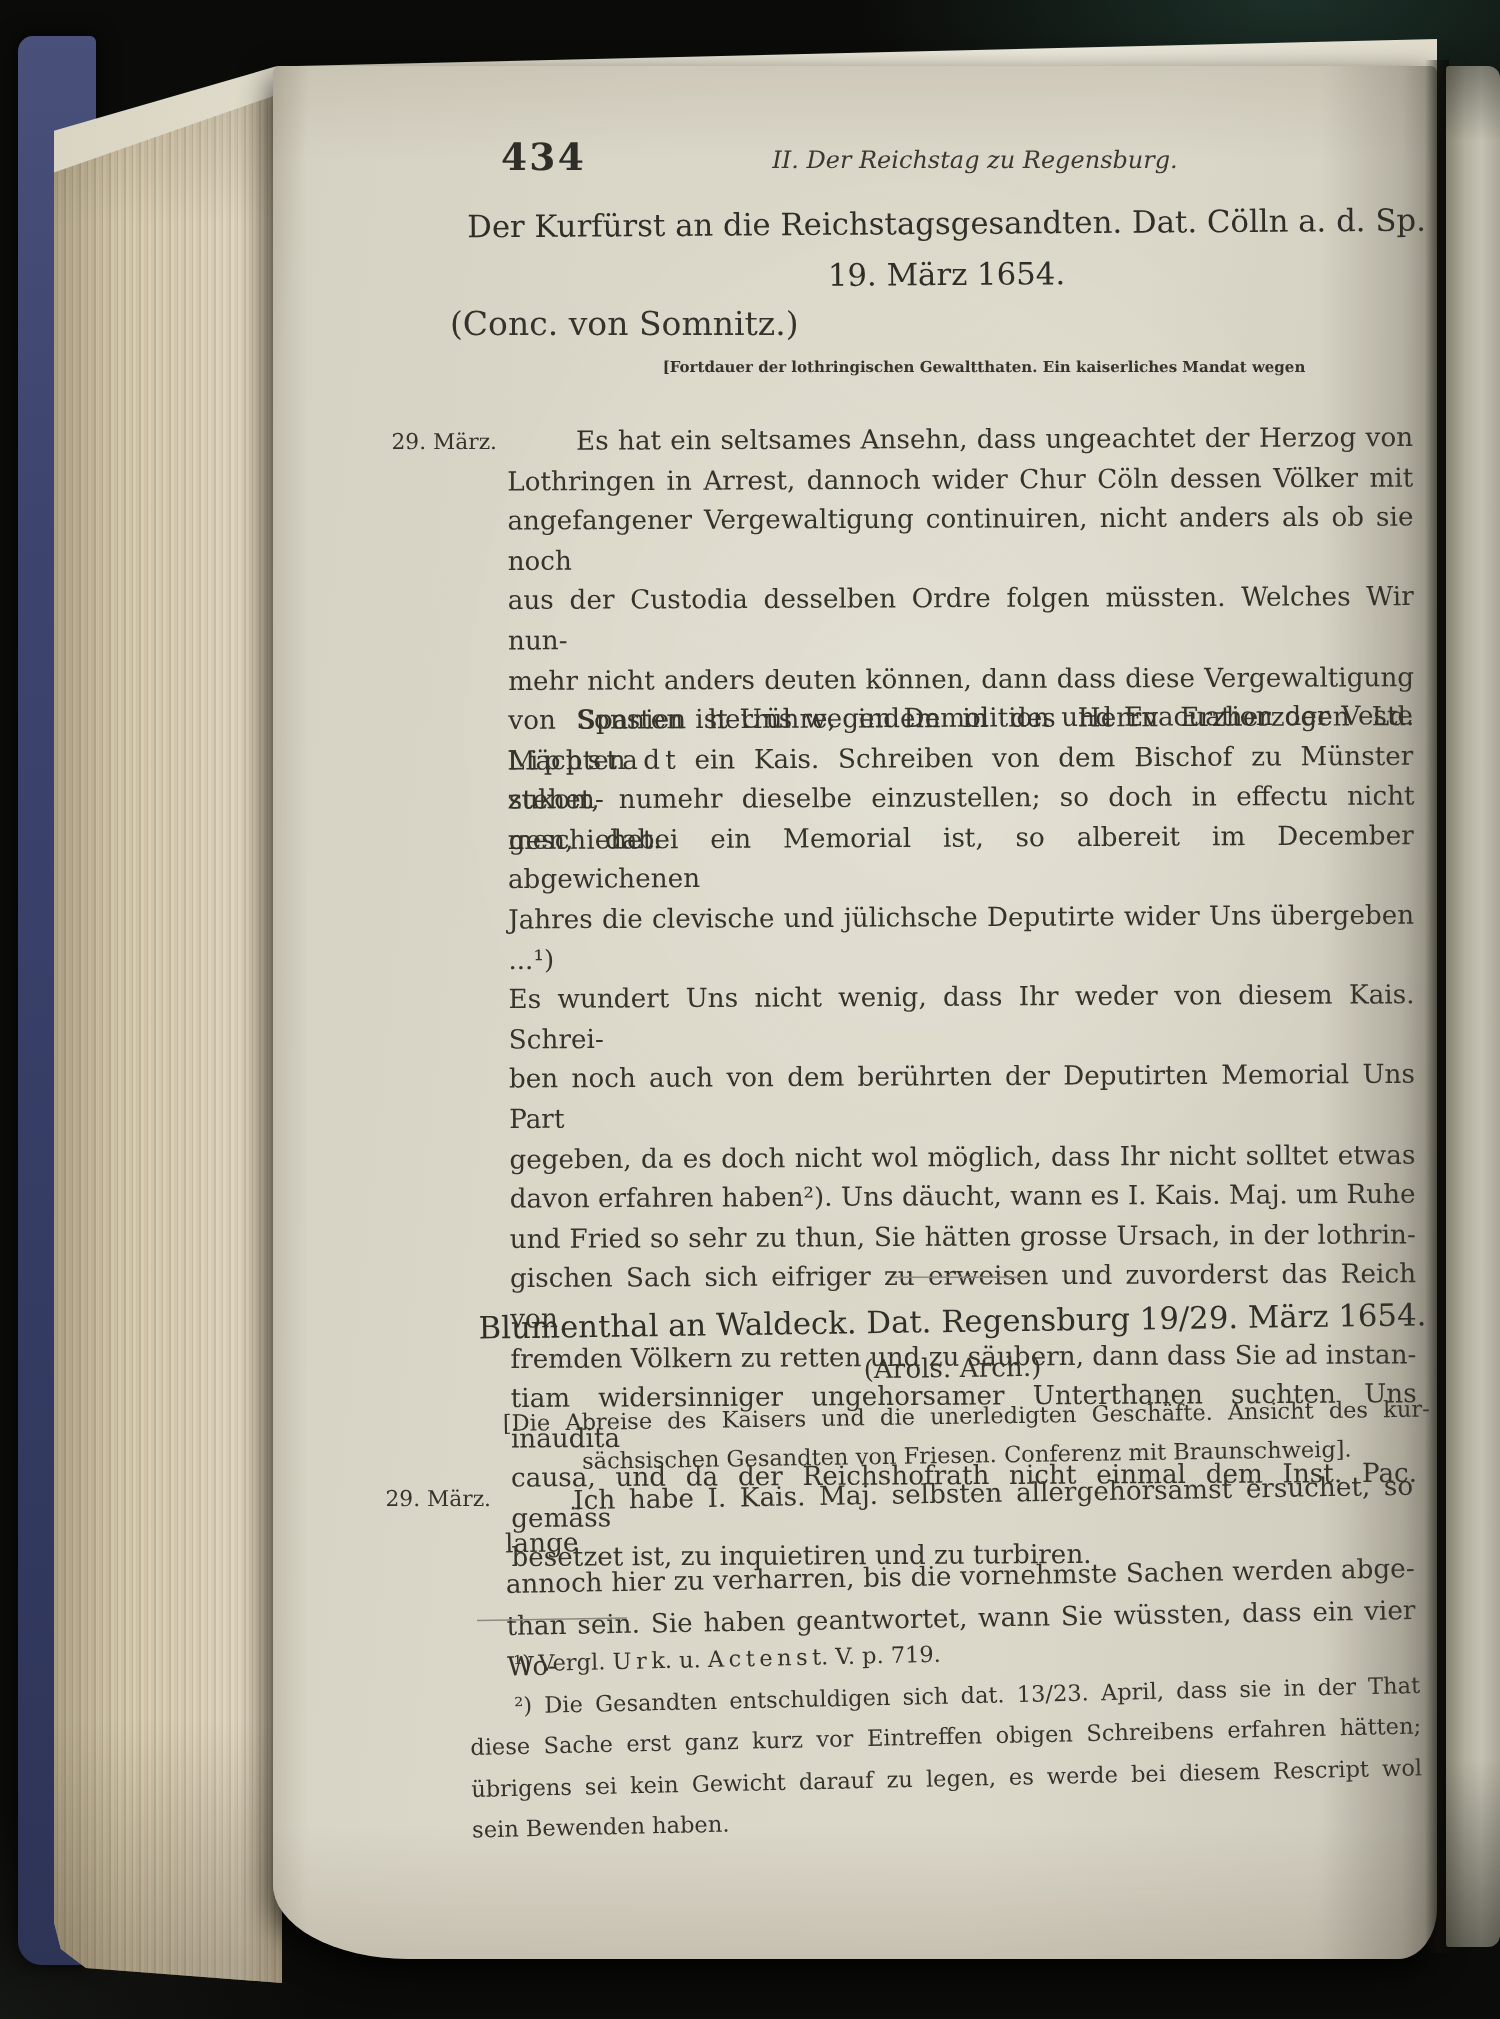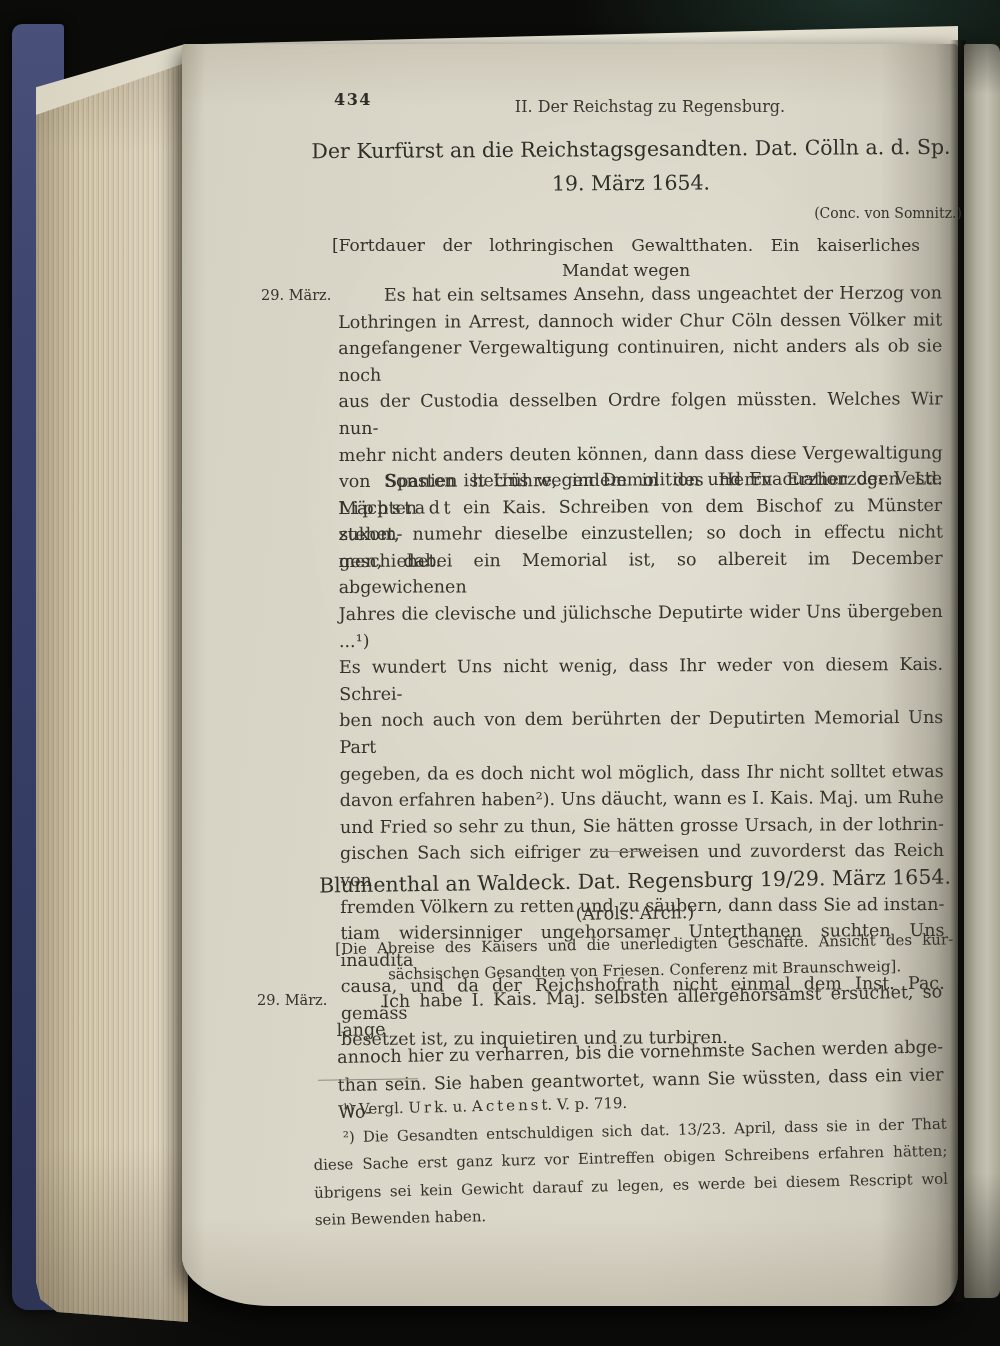--- a/index.html
+++ b/index.html
@@ -52,26 +52,26 @@
   }
   .facing{
     left:964px;top:44px;width:36px;height:1254px;border-radius:2px 8px 8px 2px;
     background:
       linear-gradient(180deg,rgba(40,40,34,.45) 0%,rgba(0,0,0,0) 4%,rgba(0,0,0,0) 90%,rgba(30,30,24,.55) 100%),
       linear-gradient(90deg,#84816f 0%,#b2af9f 35%,#c4c1b2 65%,#a9a696 100%);
   }
 
   
   .txt{line-height:1.0;}
-  .pagenum{left:334px;top:92px;font-size:16px;font-weight:bold;letter-spacing:1.5px;color:#2e2d27;}
-  .runhead{left:420px;top:99px;width:460px;text-align:center;font-size:16px;color:#3a3831;}
+  .pagenum{left:334px;top:92px;font-size:25px;font-weight:bold;letter-spacing:1.5px;color:#2e2d27;}
+  .runhead{left:420px;top:99px;width:460px;text-align:center;font-size:16px;color:#3a3831;font-style:italic;}
   .h1a{left:300px;top:139px;width:662px;text-align:center;font-size:20.5px;color:#2f2e28;transform:rotate(-.4deg);}
   .h1b{left:300px;top:173px;width:662px;text-align:center;font-size:20.5px;color:#2f2e28;transform:rotate(-.4deg);}
-  .conc{left:300px;top:206px;width:662px;text-align:right;font-size:14px;}
-  .abstract1{left:332px;top:233px;width:588px;font-size:17px;line-height:25px;}
+  .conc{left:300px;top:206px;width:662px;text-align:left;font-size:22px;}
+  .abstract1{left:362px;top:233px;width:588px;font-size:10px;line-height:25px;font-weight:bold;}
   .margin1{left:261px;top:288px;font-size:14.5px;white-space:nowrap;}
   .para1{left:338px;top:282px;width:604px;font-size:17.5px;line-height:26.6px;transform:rotate(-.25deg);transform-origin:left top;}
   .para2{left:338px;top:468px;width:604px;font-size:17.5px;line-height:26.6px;transform:rotate(-.3deg);transform-origin:left top;}
   .rule1{left:595px;top:851px;width:92px;border-top:1.5px solid #8e8b80;}
   .h2{left:295px;top:871px;width:680px;text-align:center;font-size:20.5px;color:#2f2e28;transform:rotate(-.8deg);}
   .arols{left:295px;top:905px;width:680px;text-align:center;font-size:17.5px;transform:rotate(-.8deg);}
   .abstract2{left:335px;top:936px;width:618px;font-size:15px;line-height:26px;transform:rotate(-.9deg);transform-origin:left top;}
   .margin2{left:257px;top:993px;font-size:14.5px;white-space:nowrap;}
   .para3{left:336px;top:989px;width:606px;font-size:17.5px;line-height:27.5px;transform:rotate(-1deg);transform-origin:left top;}
   .fnrule{left:318px;top:1079px;width:100px;border-top:1.5px solid #8e8b80;transform:rotate(-1deg);}

